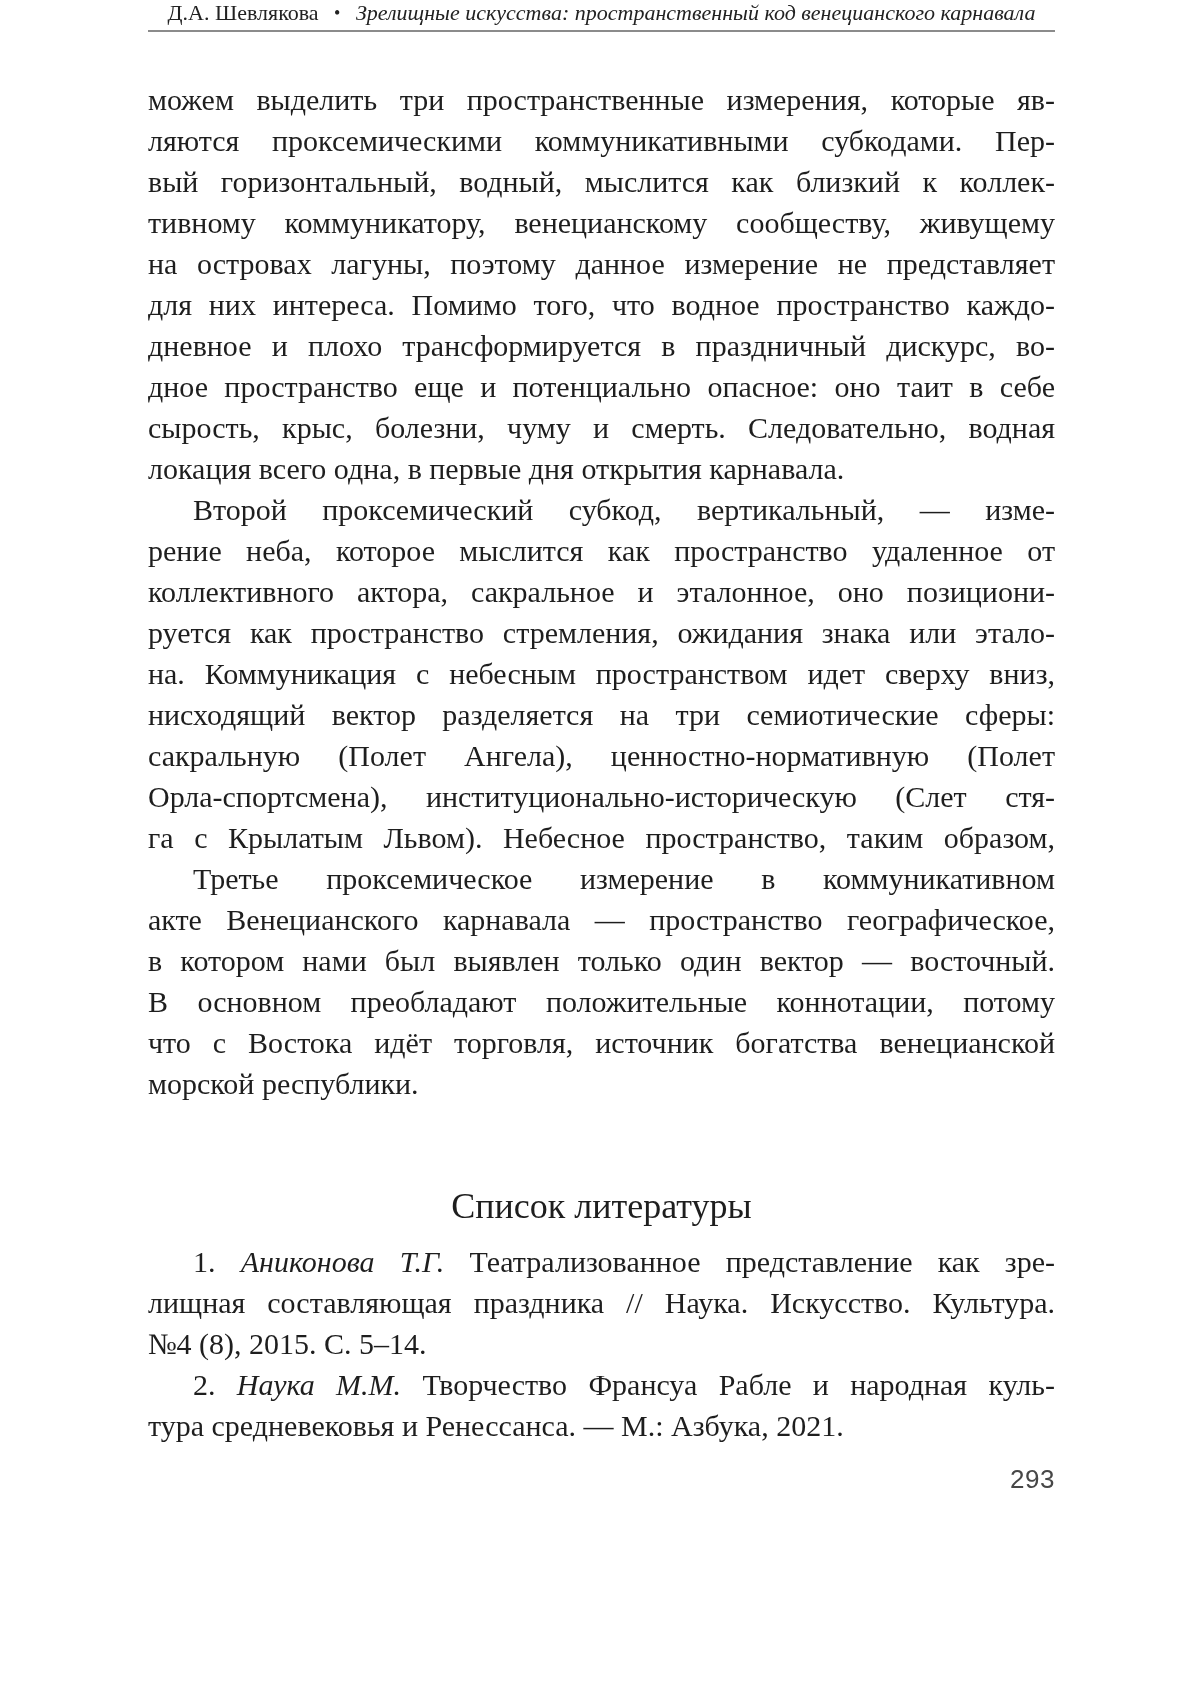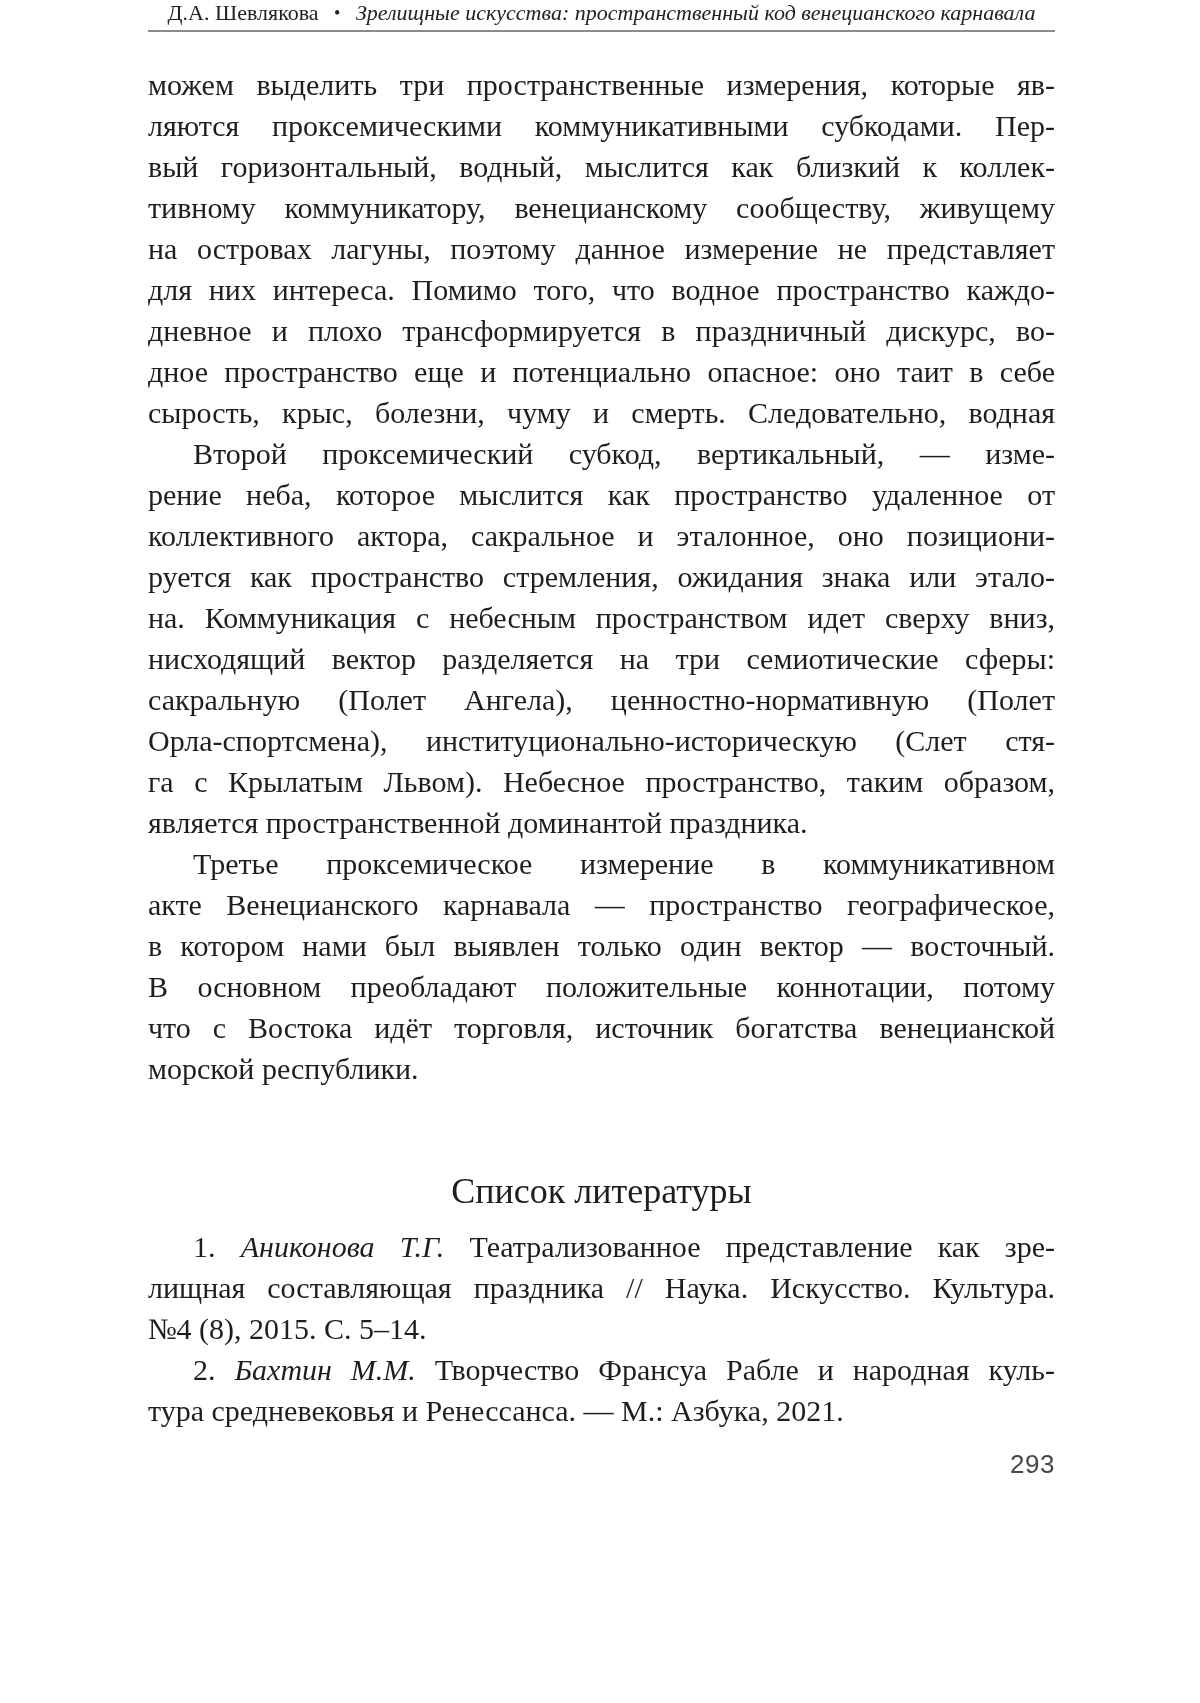--- a/index.html
+++ b/index.html
@@ -19,21 +19,21 @@
     line-height: 26px;
     text-align: center;
     white-space: nowrap;
     color: #222222;
   }
   .running-header .sep { display: inline-block; margin: 0 10px; font-size: 18px; vertical-align: 1px; }
   .running-title { font-style: italic; }
 
   .header-rule { margin-top: 4px; height: 0; border-top: 2.5px solid #8b8b8b; }
 
-  .body-text { margin-top: 32px; }
+  .body-text { margin-top: 47px; }
   .paragraph { font-size: 30px; line-height: 41px; }
 
   .line { text-align: justify; text-align-last: justify; }
   .line-last { text-align-last: left; }
   .line-indent { text-indent: 45px; }
   .it { font-style: italic; }
 
   .bib-heading { margin-top: 82px; font-size: 36px; line-height: 41px; text-align: center; }
   .bib-list { margin-top: 14px; }
 
@@ -65,53 +65,53 @@
       <div class="paragraph">
           <div class="line"><span>можем выделить три пространственные измерения, которые яв-</span></div>
           <div class="line"><span>ляются проксемическими коммуникативными субкодами. Пер-</span></div>
           <div class="line"><span>вый горизонтальный, водный, мыслится как близкий к коллек-</span></div>
           <div class="line"><span>тивному коммуникатору, венецианскому сообществу, живущему</span></div>
           <div class="line"><span>на островах лагуны, поэтому данное измерение не представляет</span></div>
           <div class="line"><span>для них интереса. Помимо того, что водное пространство каждо-</span></div>
           <div class="line"><span>дневное и плохо трансформируется в праздничный дискурс, во-</span></div>
           <div class="line"><span>дное пространство еще и потенциально опасное: оно таит в себе</span></div>
           <div class="line"><span>сырость, крыс, болезни, чуму и смерть. Следовательно, водная</span></div>
+          <div class="line line-last"><span>локация всего одна, в первые дня открытия карнавала.</span></div>
         </div>
       <div class="paragraph">
           <div class="line line-indent"><span>Второй проксемический субкод, вертикальный, — изме-</span></div>
           <div class="line"><span>рение неба, которое мыслится как пространство удаленное от</span></div>
           <div class="line"><span>коллективного актора, сакральное и эталонное, оно позициони-</span></div>
           <div class="line"><span>руется как пространство стремления, ожидания знака или этало-</span></div>
           <div class="line"><span>на. Коммуникация с небесным пространством идет сверху вниз,</span></div>
           <div class="line"><span>нисходящий вектор разделяется на три семиотические сферы:</span></div>
           <div class="line"><span>сакральную (Полет Ангела), ценностно-нормативную (Полет</span></div>
           <div class="line"><span>Орла-спортсмена), институционально-историческую (Слет стя-</span></div>
           <div class="line"><span>га с Крылатым Львом). Небесное пространство, таким образом,</span></div>
-          <div class="line line-last"><span>является пространственной доминантой праздника.</span></div>
         </div>
       <div class="paragraph">
           <div class="line line-indent"><span>Третье проксемическое измерение в коммуникативном</span></div>
           <div class="line"><span>акте Венецианского карнавала — пространство географическое,</span></div>
           <div class="line"><span>в котором нами был выявлен только один вектор — восточный.</span></div>
           <div class="line"><span>В основном преобладают положительные коннотации, потому</span></div>
           <div class="line"><span>что с Востока идёт торговля, источник богатства венецианской</span></div>
           <div class="line line-last"><span>морской республики.</span></div>
         </div>
     </div>
 
     <div class="bib-heading">Список литературы</div>
 
     <div class="bib-list">
       <div class="paragraph">
           <div class="line line-indent"><span>1. </span><span class="it">Аниконова Т.Г.</span><span> Театрализованное представление как зре-</span></div>
           <div class="line"><span>лищная составляющая праздника // Наука. Искусство. Культура.</span></div>
           <div class="line line-last"><span>№4 (8), 2015. С. 5–14.</span></div>
         </div>
       <div class="paragraph">
-          <div class="line line-indent"><span>2. </span><span class="it">Бахтин М.М.</span><span> Творчество Франсуа Рабле и народная куль-</span></div>
+          <div class="line line-indent"><span>2. </span><span class="it">Наука М.М.</span><span> Творчество Франсуа Рабле и народная куль-</span></div>
           <div class="line line-last"><span>тура средневековья и Ренессанса. — М.: Азбука, 2021.</span></div>
         </div>
     </div>
 
     <div class="page-number">293</div>
 
   </div>
 </div>
 
 </body></html>

